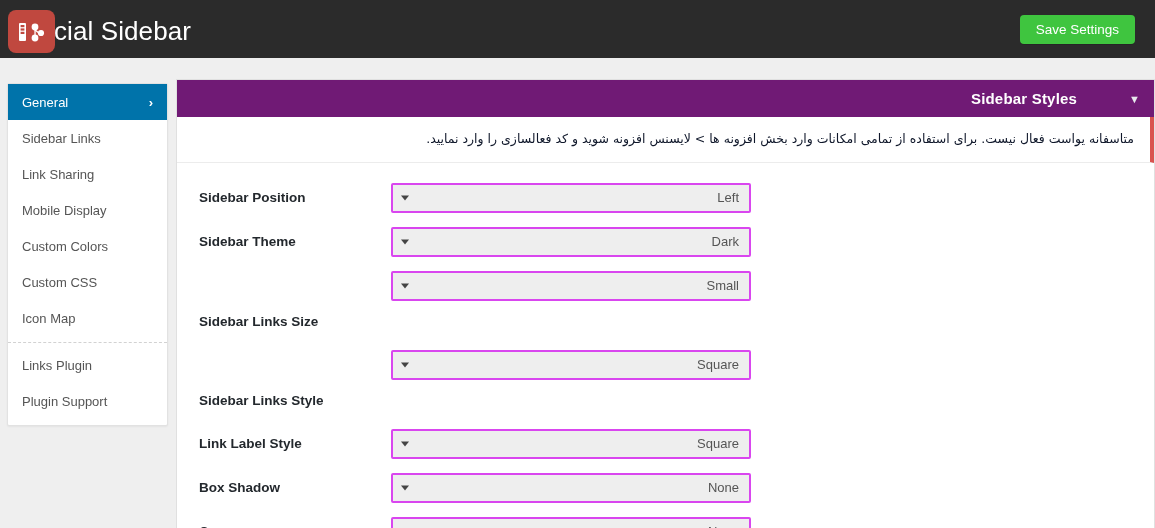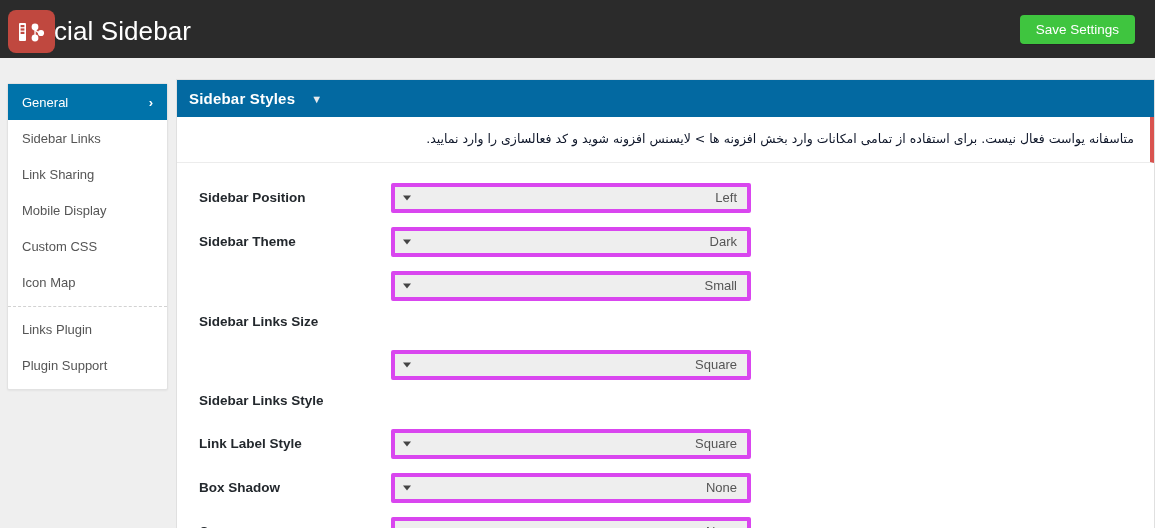--- a/index.html
+++ b/index.html
@@ -97,24 +97,25 @@
   .panel {
     position: absolute; left: 176px; top: 21px;
     width: 979px;
     background: #ffffff;
     border: 1px solid #e0e0e0;
     border-bottom: none;
     min-height: 449px;
   }
   .panel-head {
     height: 37px;
-    background: #0369a1;
-    display: flex; align-items: center; 
+    background: #701a75;
+    display: flex; align-items: center; justify-content: flex-end;
     padding: 0 10px 0 12px;
     color: #ffffff;
+    gap: 36px;
   }
   .panel-head-title {
     font-size: 15px;
     font-weight: 700;
     letter-spacing: .2px;
   }
   .panel-head-toggle {
     margin-left: 16px;
     margin-right: 4px;
     font-size: 11px;
@@ -164,21 +165,21 @@
     padding-right: 14px;
     padding-left: 9px;
     display: flex;
     justify-content: flex-end;
   }
   .select {
     position: relative;
     width: 360px;
     height: 30px;
     background: #eeeeee;
-    border: 4px solid #d946ef;
+    border: 2px solid #d946ef;
     border-radius: 2px;
     display: flex;
     align-items: center;
     justify-content: flex-start;
     padding: 0 10px 0 12px;
     font-size: 13px;
     color: #555555;
     cursor: pointer;
   }
   .select .arrow {
@@ -229,20 +230,23 @@
     <div class="nav-item">
       <span>Sidebar Links</span>
     </div>
     <div class="nav-item">
       <span>Link Sharing</span>
     </div>
     <div class="nav-item">
       <span>Mobile Display</span>
     </div>
     <div class="nav-item">
+      <span>Custom Colors</span>
+    </div>
+    <div class="nav-item">
       <span>Custom CSS</span>
     </div>
     <div class="nav-item">
       <span>Icon Map</span>
     </div>
     <div class="nav-sep"></div>
     <div class="nav-item">
       <span>Links Plugin</span>
     </div>
     <div class="nav-item">

